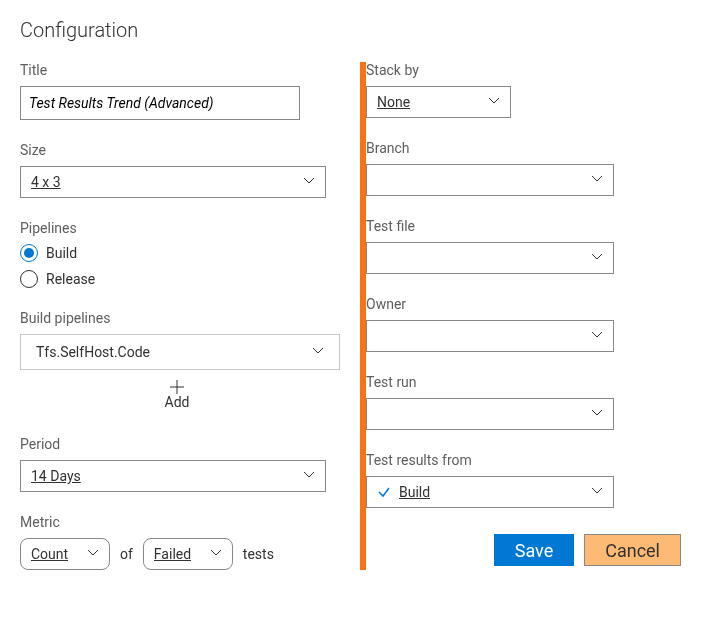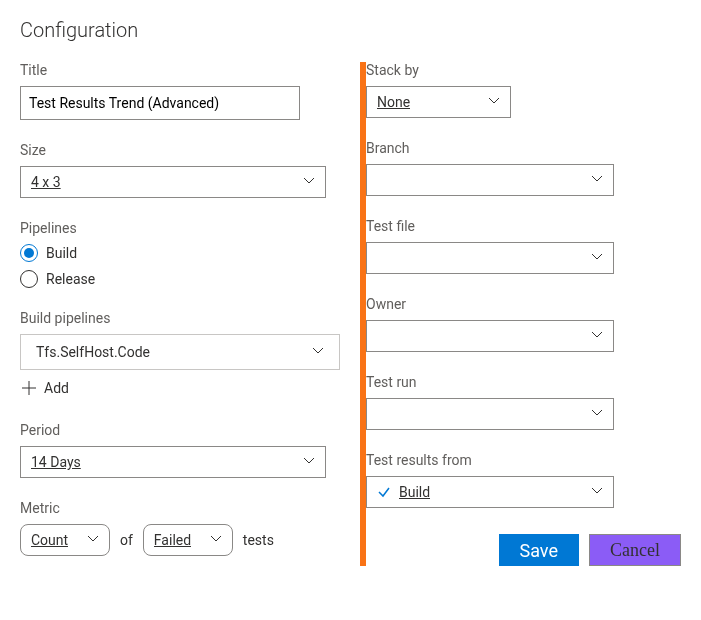--- a/index.html
+++ b/index.html
@@ -40,20 +40,21 @@
     margin-bottom: 8px;
   }
   .text-input {
     width: 280px;
     height: 32px;
     border: 1px solid #8a8886;
     padding: 16px 8px;
     font-size: 14px;
     font-family: inherit;
     background: #fff;
+    font-style: italic;
   }
   .select {
     position: relative;
     display: inline-flex;
     align-items: center;
     justify-content: space-between;
     height: 32px;
     border: 1px solid #8a8886;
     background: #fff;
     padding: 0 10px;
@@ -114,21 +115,21 @@
     justify-content: space-between;
     padding: 0 15px;
     margin-bottom: 6px;
   }
   .add-row {
     display: flex;
     align-items: center;
     color: #323130;
     cursor: pointer;
     padding: 4px 2px;
-    gap: 8px;
+    flex-direction: column;
   }
   .plus-icon {
     width: 14px; height: 14px;
     stroke: #323130;
     stroke-width: 1;
     fill: none;
   }
   .metric-line {
     display: flex;
     align-items: center;
@@ -148,24 +149,23 @@
     cursor: pointer;
     border: 1px solid transparent;
     min-width: 80px;
   }
   .btn-primary {
     background: #0078d4;
     color: #fff;
     border-color: #0078d4;
   }
   .btn-default {
-    background: #8b5cf6;
+    background: #fdba74;
     border-color: #8a8886;
     color: #323130;
-    font-family: Liberation Serif, serif;
   }
   .select .val { white-space: nowrap; overflow: hidden; text-overflow: ellipsis; text-decoration: underline; }
   .select .val.with-check { display: inline-flex; align-items: center; }
 </style>
 </head>
 <body>
 
 <h1>Configuration</h1>
 
 <div class="columns">

